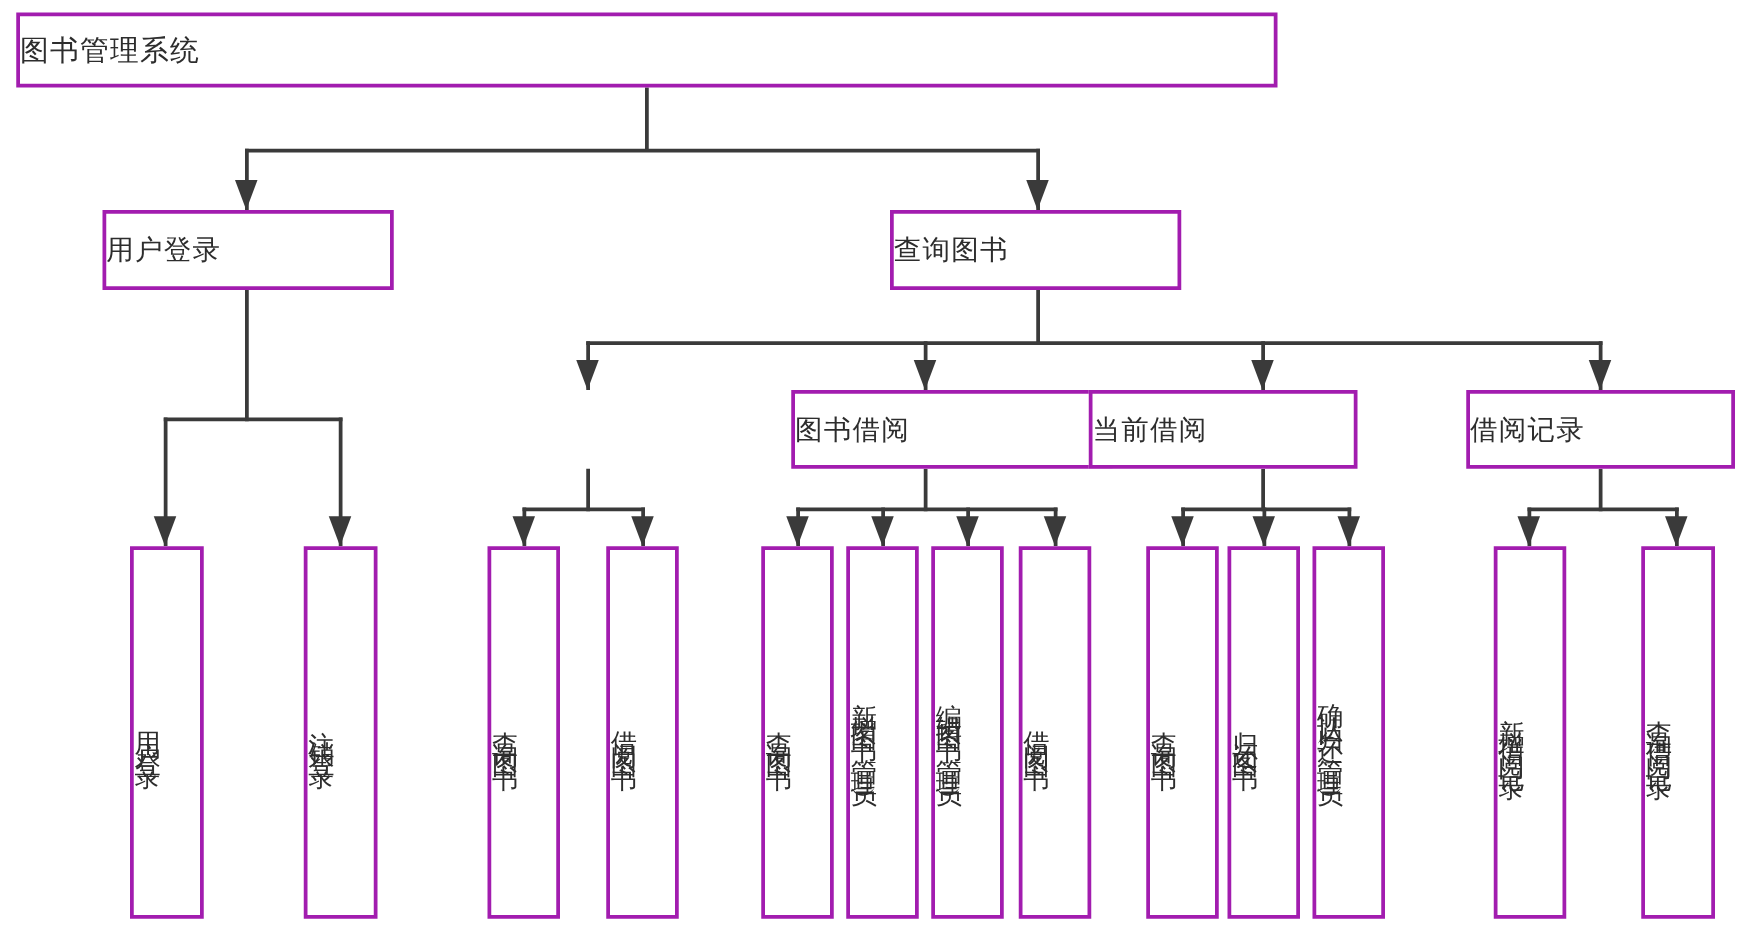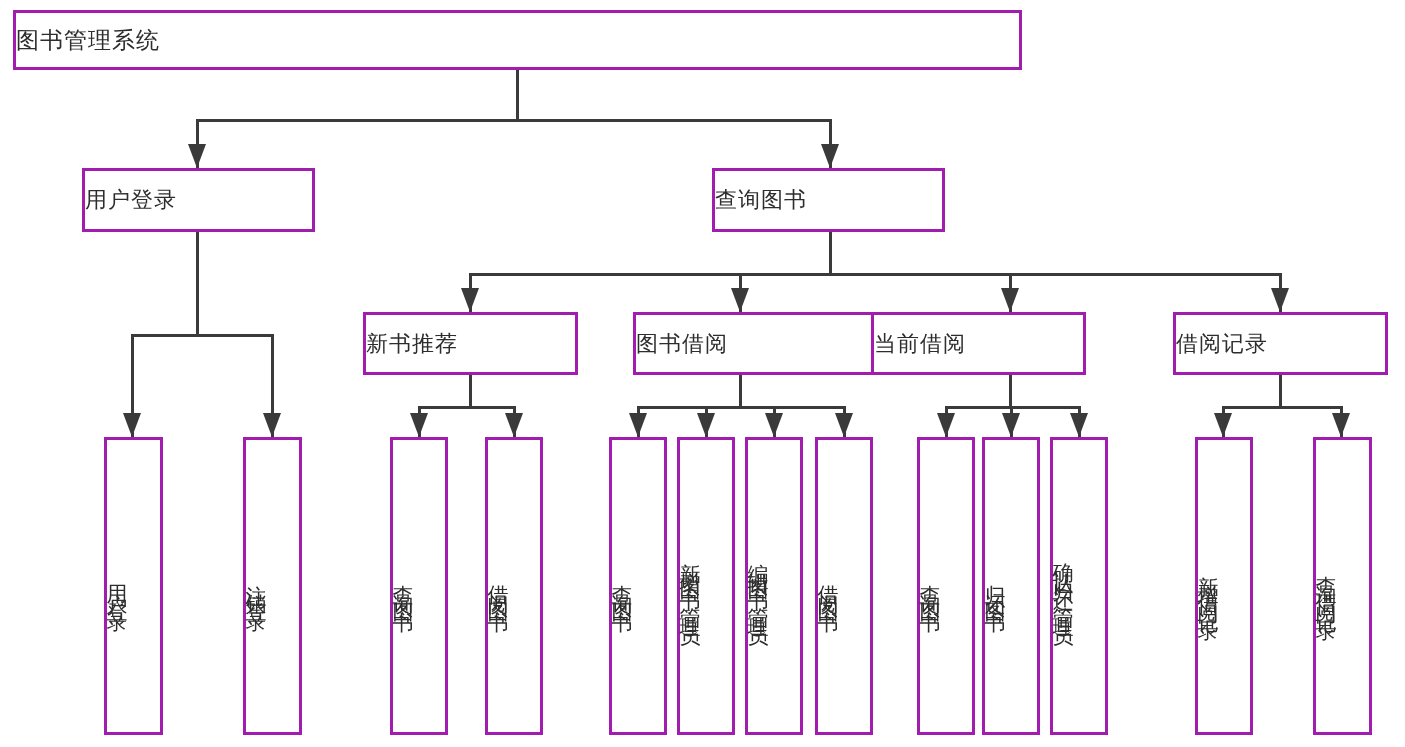--- a/index.html
+++ b/index.html
@@ -121,23 +121,20 @@
     <span>图书管理系统</span>
   </div>
 
   <div class="box h" style="left:82px; top:168px; width:233px; height:64px;">
     <span>用户登录</span>
   </div>
   <div class="box h" style="left:712px; top:168px; width:233px; height:64px;">
     <span>查询图书</span>
   </div>
 
-  <div class="box h" style="left:363px; top:312px; width:215px; height:63px;">
-    <span>新书推荐</span>
-  </div>
   <div class="box h" style="left:633px; top:312px; width:257px; height:63px;">
     <span>图书借阅</span>
   </div>
   <div class="box h" style="left:871px; top:312px; width:215px; height:63px;">
     <span>当前借阅</span>
   </div>
   <div class="box h" style="left:1173px; top:312px; width:215px; height:63px;">
     <span>借阅记录</span>
   </div>
 

